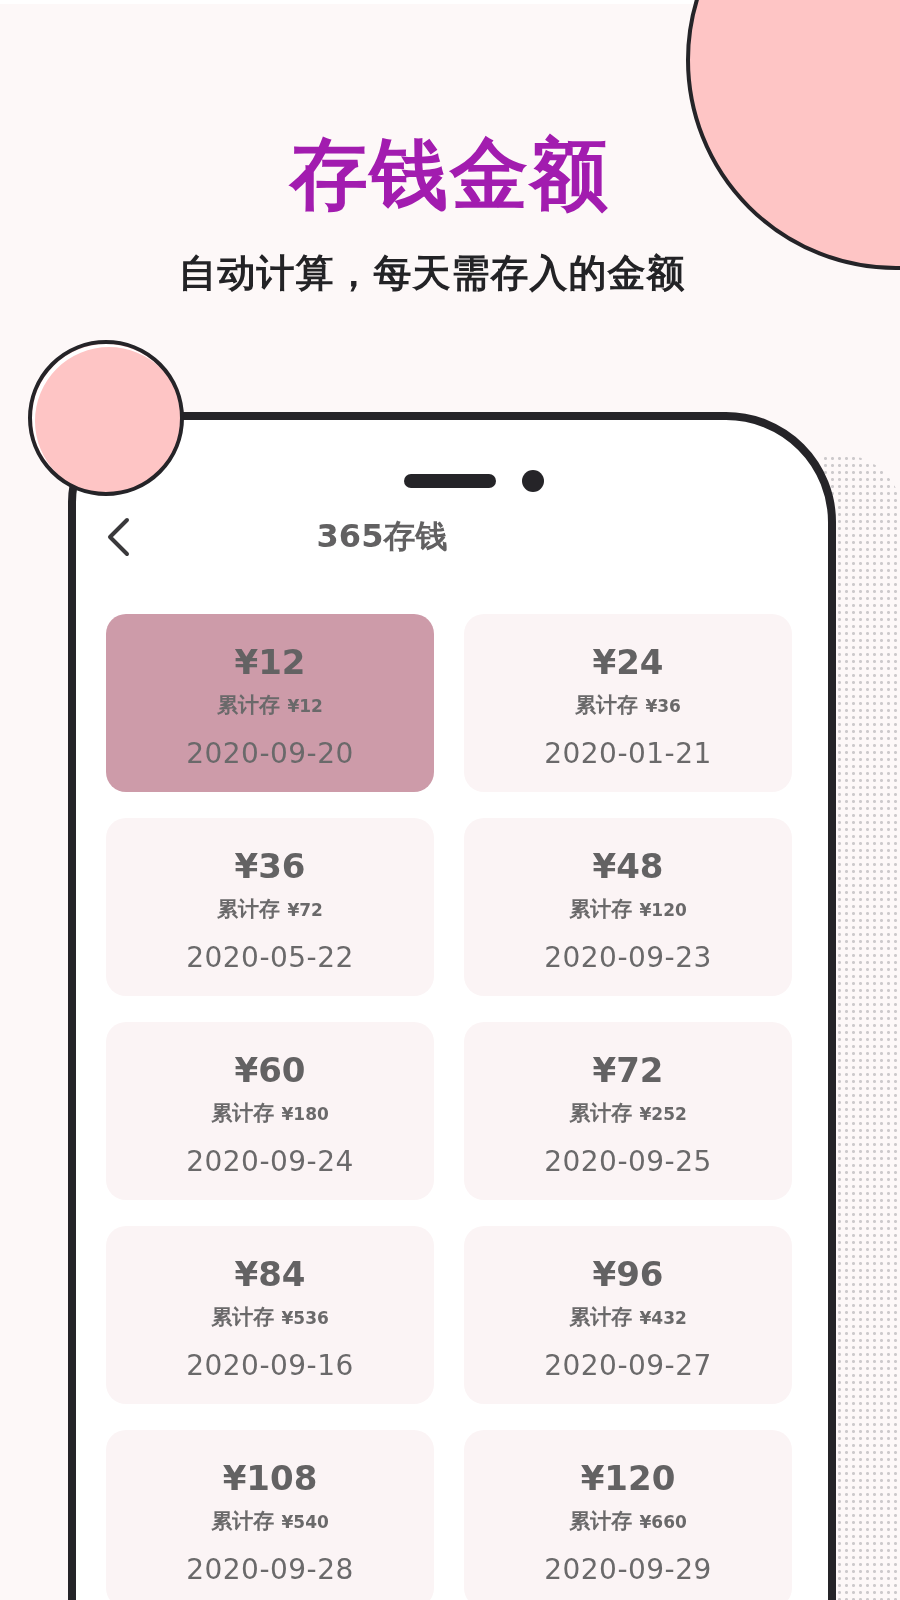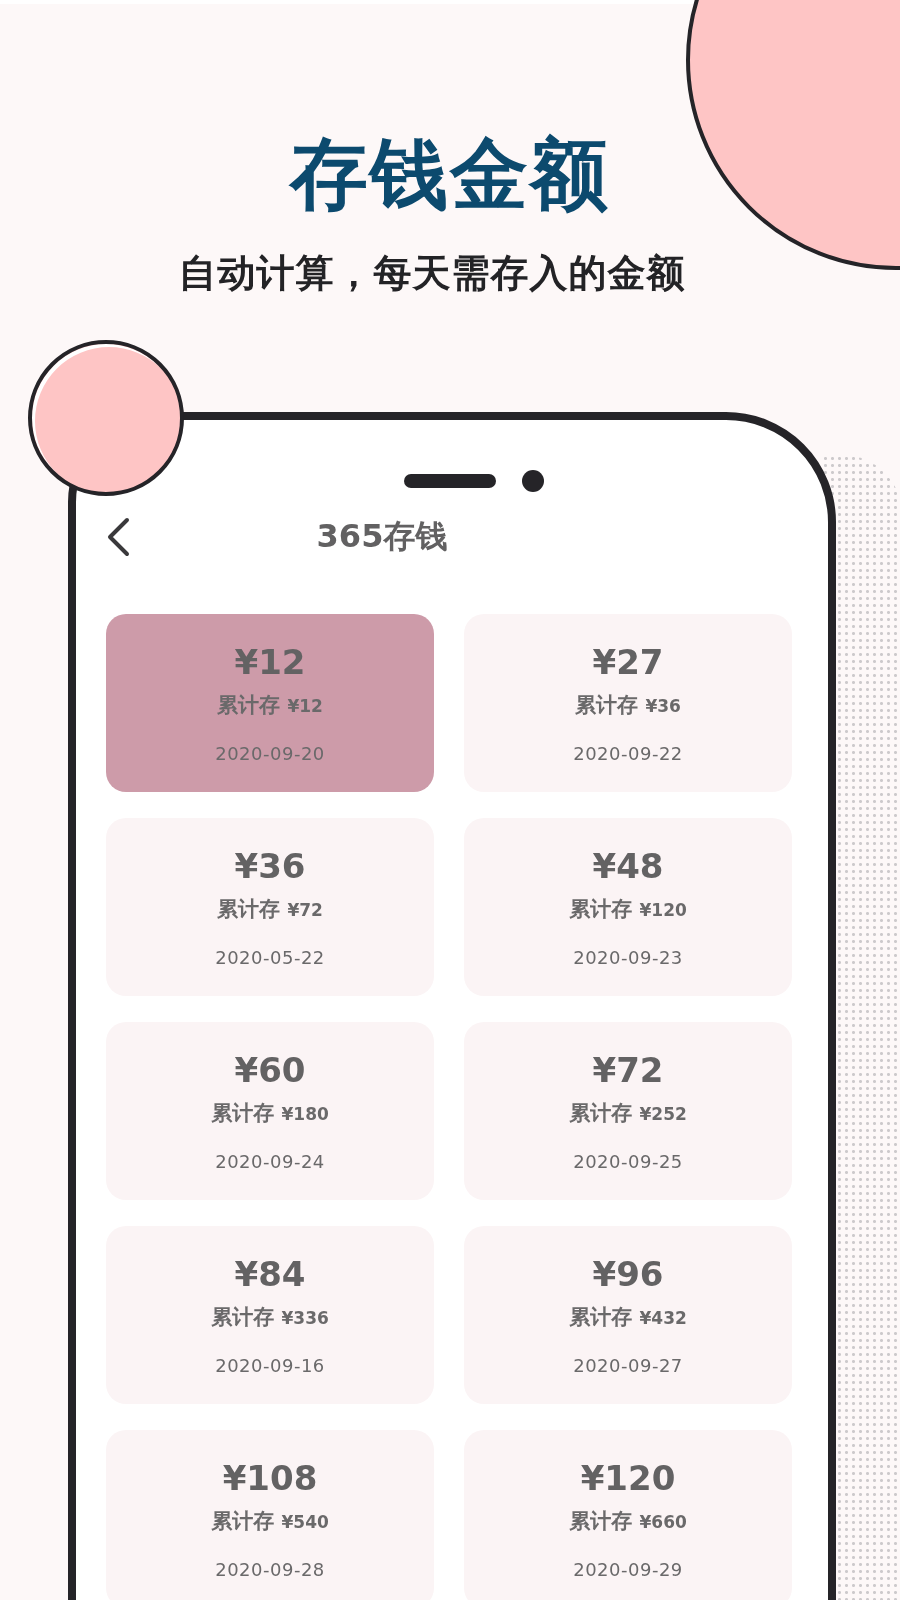--- a/index.html
+++ b/index.html
@@ -11,21 +11,21 @@
     }
     .top-strip {
       position: absolute; left: 0; top: 0; width: 900px; height: 4px; background: #ffffff;
     }
     .big-circle {
       position: absolute; left: 686px; top: -150px; width: 420px; height: 420px;
       border-radius: 50%; background: #fec5c5; border: 4px solid #252428;
     }
     .headline {
       position: absolute; left: 0; width: 900px; top: 128px; text-align: center;
-      font-size: 78px; font-weight: 900; color: #0c4a6e; letter-spacing: 2px;
+      font-size: 78px; font-weight: 900; color: #a21caf; letter-spacing: 2px;
       line-height: 92px;
     }
     .subheadline {
       position: absolute; left: 0; width: 864px; top: 248px; text-align: center;
       font-size: 38px; font-weight: bold; color: #232326; line-height: 50px;
       letter-spacing: 1px;
     }
     .dots {
       position: absolute; left: 822px; top: 455px; width: 80px; height: 1150px;
       border-top-right-radius: 60px;
@@ -73,21 +73,21 @@
     }
     .card.active { background: #cd9ba9; }
     .card .amount {
       margin-top: 28px; font-size: 34px; font-weight: bold; line-height: 40px; color: #636263;
     }
     .card .cumulative {
       margin-top: 8px; font-size: 21px; line-height: 30px; color: #6a696a; font-weight: bold;
     }
     .card .cumulative .yen-small { font-size: 17px; }
     .card .date {
-      margin-top: 18px; font-size: 18px; line-height: 30px; color: #6a696a; letter-spacing: 0.5px;
+      margin-top: 18px; font-size: 28px; line-height: 30px; color: #6a696a; letter-spacing: 0.5px;
     }
   </style>
 </head>
 <body>
 
 <div class="top-strip"></div>
 <div class="big-circle"></div>
 
 <h1 class="headline">存钱金额</h1>
 <div class="subheadline">自动计算，每天需存入的金额</div>
@@ -106,23 +106,23 @@
 </div>
 <div class="screen-title">365存钱</div>
 
 <div class="grid">
   <div class="card active">
     <div class="amount">¥12</div>
     <div class="cumulative"><span>累计存</span> <span class="yen-small">¥12</span></div>
     <div class="date">2020-09-20</div>
   </div>
   <div class="card">
-    <div class="amount">¥27</div>
+    <div class="amount">¥24</div>
     <div class="cumulative"><span>累计存</span> <span class="yen-small">¥36</span></div>
-    <div class="date">2020-09-22</div>
+    <div class="date">2020-01-21</div>
   </div>
   <div class="card">
     <div class="amount">¥36</div>
     <div class="cumulative"><span>累计存</span> <span class="yen-small">¥72</span></div>
     <div class="date">2020-05-22</div>
   </div>
   <div class="card">
     <div class="amount">¥48</div>
     <div class="cumulative"><span>累计存</span> <span class="yen-small">¥120</span></div>
     <div class="date">2020-09-23</div>
@@ -132,21 +132,21 @@
     <div class="cumulative"><span>累计存</span> <span class="yen-small">¥180</span></div>
     <div class="date">2020-09-24</div>
   </div>
   <div class="card">
     <div class="amount">¥72</div>
     <div class="cumulative"><span>累计存</span> <span class="yen-small">¥252</span></div>
     <div class="date">2020-09-25</div>
   </div>
   <div class="card">
     <div class="amount">¥84</div>
-    <div class="cumulative"><span>累计存</span> <span class="yen-small">¥336</span></div>
+    <div class="cumulative"><span>累计存</span> <span class="yen-small">¥536</span></div>
     <div class="date">2020-09-16</div>
   </div>
   <div class="card">
     <div class="amount">¥96</div>
     <div class="cumulative"><span>累计存</span> <span class="yen-small">¥432</span></div>
     <div class="date">2020-09-27</div>
   </div>
   <div class="card">
     <div class="amount">¥108</div>
     <div class="cumulative"><span>累计存</span> <span class="yen-small">¥540</span></div>

